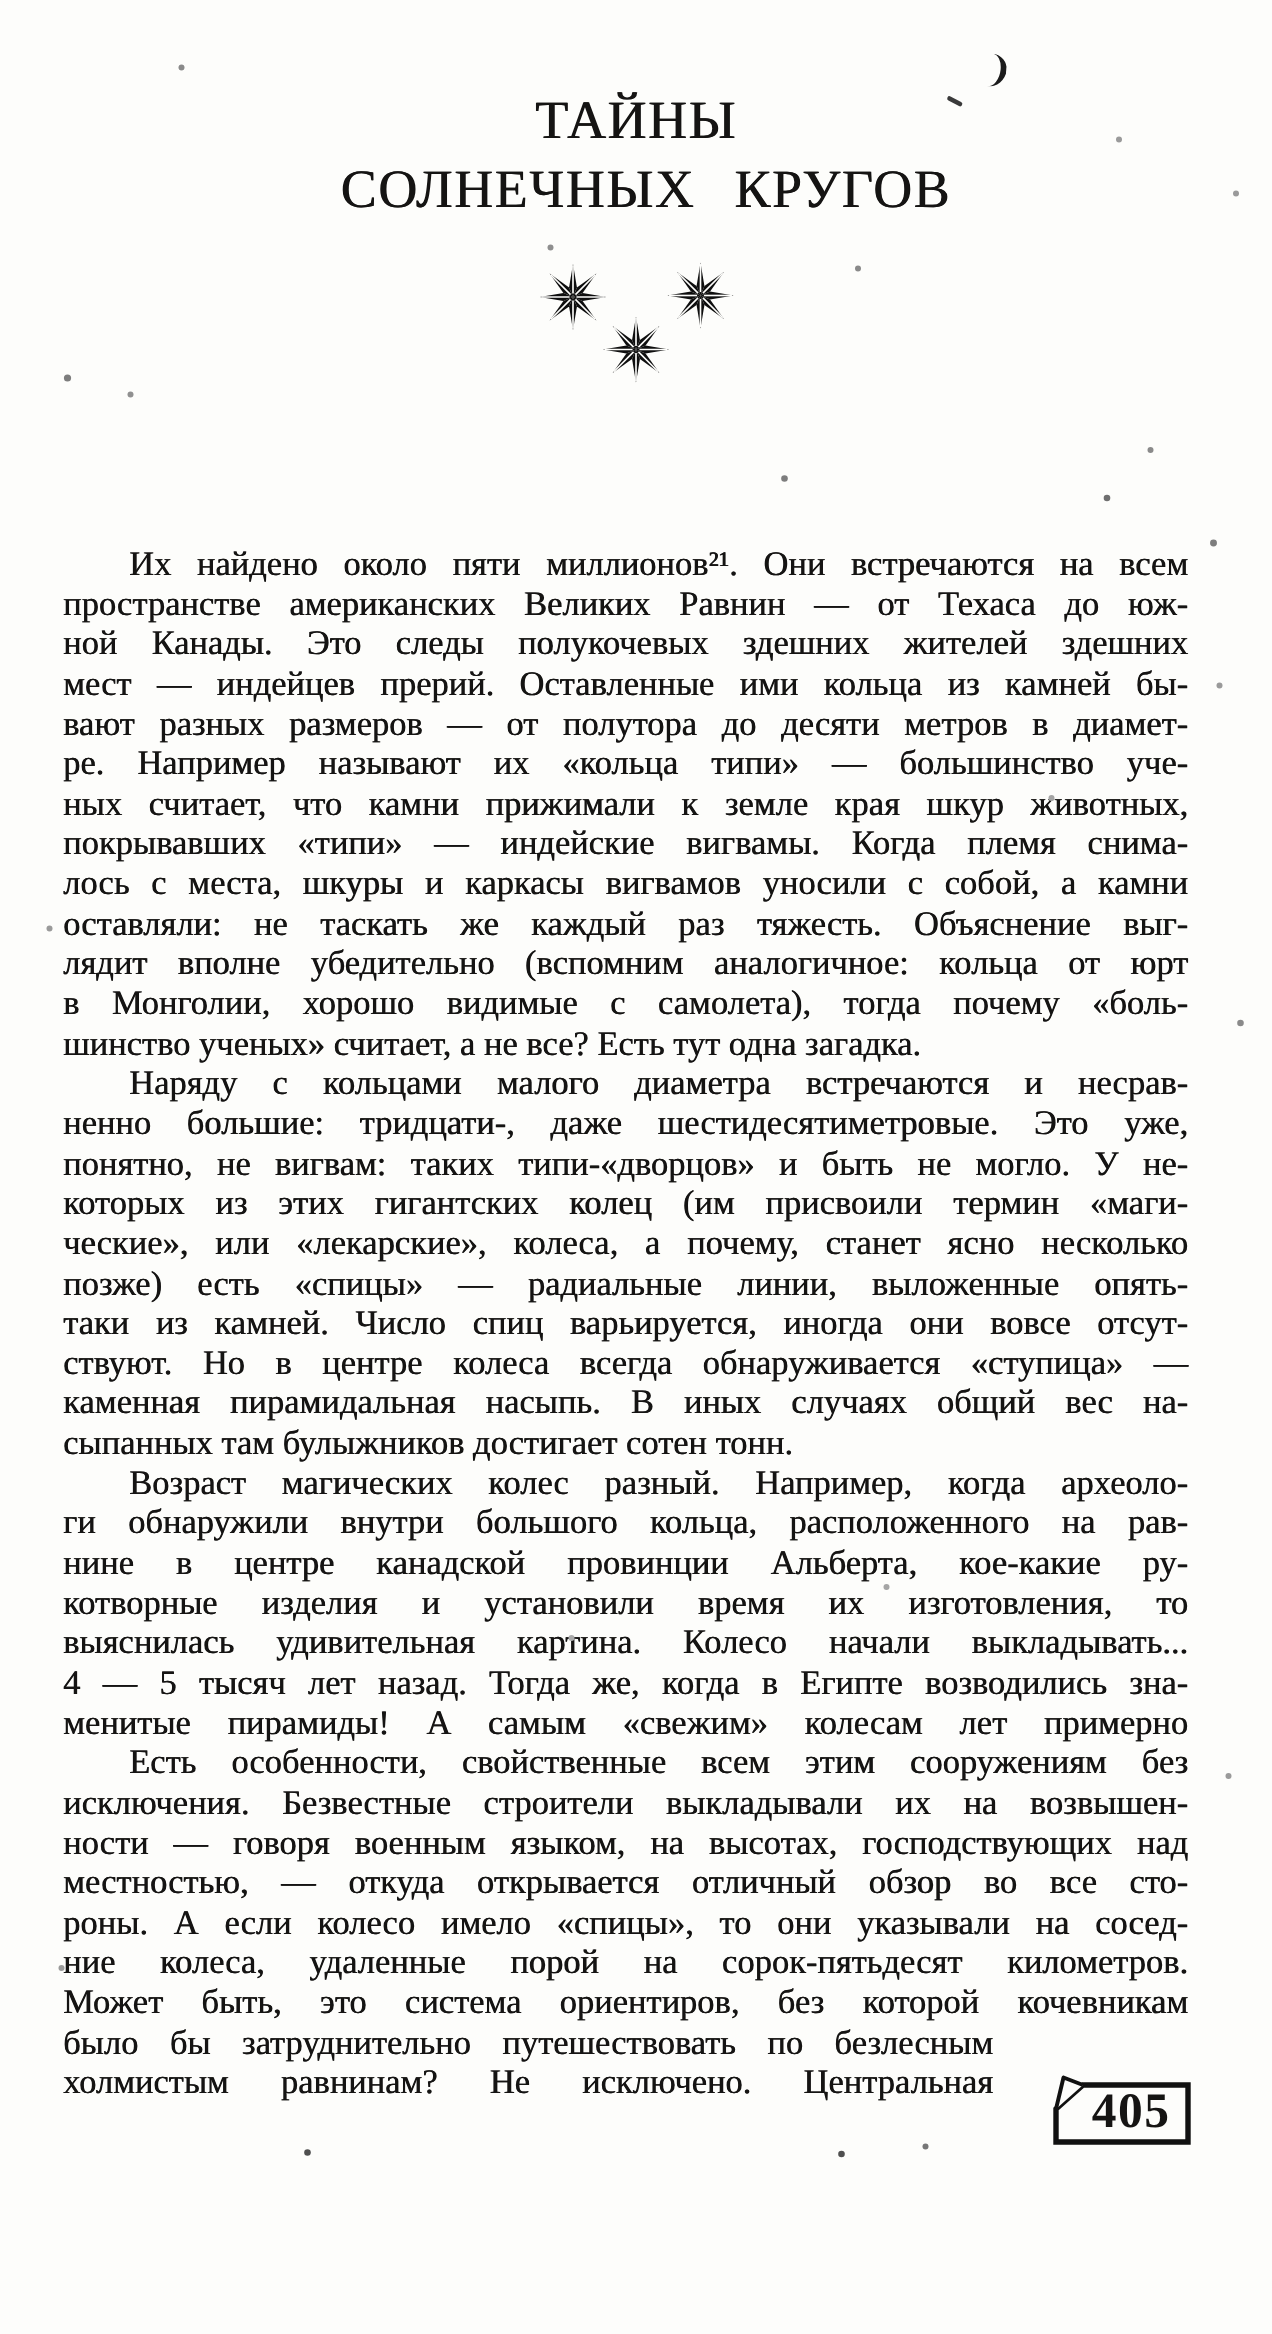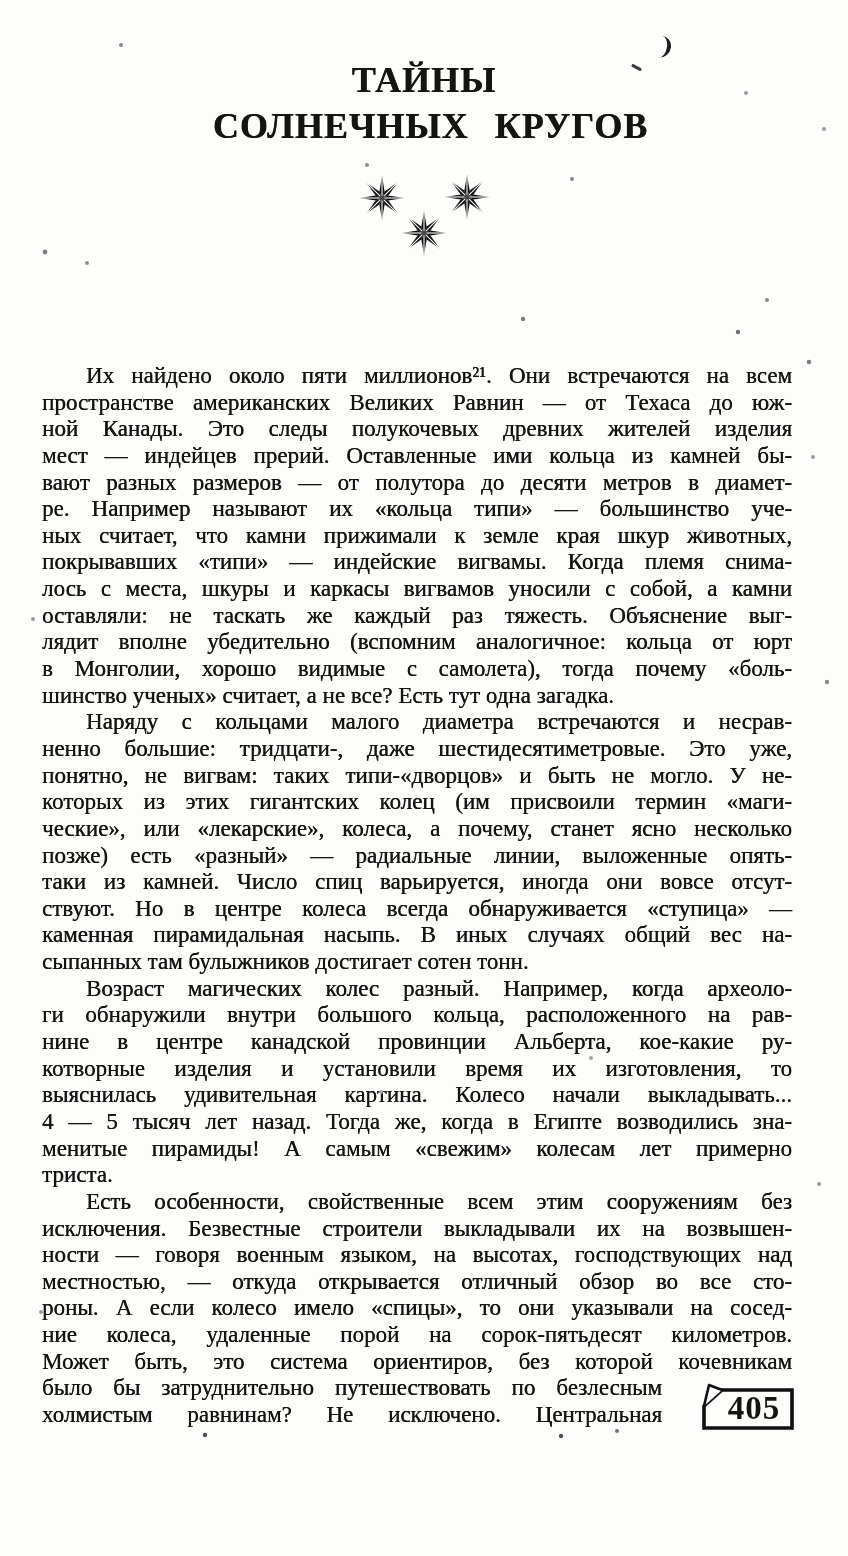--- a/index.html
+++ b/index.html
@@ -8,21 +8,21 @@
     width:848px;height:1556px;
     margin:0 auto;
     background:#fdfdfb;
     overflow:hidden;
     font-family:"Liberation Serif", serif;
     color:#151413;
   }
   
   .title{position:absolute;left:0;top:60px;width:100%;text-align:center;}
   .t1,.t2{
-    font-size:36px;font-weight:700;letter-spacing:1px;line-height:40px;
+    font-size:36px;font-weight:400;letter-spacing:1px;line-height:40px;
     text-shadow:0.4px 0 0 currentColor;
   }
   .t2{word-spacing:16px;margin-top:6px;margin-left:13px;}
   
   .stars{position:absolute;left:0;top:0;width:100%;height:0;}
   .star{position:absolute;width:46px;height:46px;}
   .star.s1{left:359px;top:175px;}
   .star.s2{left:444px;top:174px;}
   .star.s3{left:401px;top:210px;}
   
@@ -140,21 +140,21 @@
         <line x1="46.46446609406726" y1="46.46446609406726" x2="17.755930777893433" y2="17.75593077789344" stroke="#fdfdfb" stroke-width="2.4"></line>
       </svg>
   </div>
 
   <main class="body">
 
       <div class="line f">Их найдено около пяти миллионов²¹. Они встречаются на всем</div>
 
       <div class="line">пространстве американских Великих Равнин — от Техаса до юж-</div>
 
-      <div class="line">ной Канады. Это следы полукочевых древних жителей изделия</div>
+      <div class="line">ной Канады. Это следы полукочевых здешних жителей здешних</div>
 
       <div class="line">мест — индейцев прерий. Оставленные ими кольца из камней бы-</div>
 
       <div class="line">вают разных размеров — от полутора до десяти метров в диамет-</div>
 
       <div class="line">ре. Например называют их «кольца типи» — большинство уче-</div>
 
       <div class="line">ных считает, что камни прижимали к земле края шкур животных,</div>
 
       <div class="line">покрывавших «типи» — индейские вигвамы. Когда племя снима-</div>
@@ -172,21 +172,21 @@
       <div class="line f">Наряду с кольцами малого диаметра встречаются и несрав-</div>
 
       <div class="line">ненно большие: тридцати-, даже шестидесятиметровые. Это уже,</div>
 
       <div class="line">понятно, не вигвам: таких типи-«дворцов» и быть не могло. У не-</div>
 
       <div class="line">которых из этих гигантских колец (им присвоили термин «маги-</div>
 
       <div class="line">ческие», или «лекарские», колеса, а почему, станет ясно несколько</div>
 
-      <div class="line">позже) есть «разный» — радиальные линии, выложенные опять-</div>
+      <div class="line">позже) есть «спицы» — радиальные линии, выложенные опять-</div>
 
       <div class="line">таки из камней. Число спиц варьируется, иногда они вовсе отсут-</div>
 
       <div class="line">ствуют. Но в центре колеса всегда обнаруживается «ступица» —</div>
 
       <div class="line">каменная пирамидальная насыпь. В иных случаях общий вес на-</div>
 
       <div class="line l">сыпанных там булыжников достигает сотен тонн.</div>
 
       <div class="line f">Возраст магических колес разный. Например, когда археоло-</div>
@@ -196,21 +196,20 @@
       <div class="line">нине в центре канадской провинции Альберта, кое-какие ру-</div>
 
       <div class="line">котворные изделия и установили время их изготовления, то</div>
 
       <div class="line">выяснилась удивительная картина. Колесо начали выкладывать...</div>
 
       <div class="line">4 — 5 тысяч лет назад. Тогда же, когда в Египте возводились зна-</div>
 
       <div class="line">менитые пирамиды! А самым «свежим» колесам лет примерно</div>
 
-      <div class="line l">триста.</div>
 
       <div class="line f">Есть особенности, свойственные всем этим сооружениям без</div>
 
       <div class="line">исключения. Безвестные строители выкладывали их на возвышен-</div>
 
       <div class="line">ности — говоря военным языком, на высотах, господствующих над</div>
 
       <div class="line">местностью, — откуда открывается отличный обзор во все сто-</div>
 
       <div class="line">роны. А если колесо имело «спицы», то они указывали на сосед-</div>

